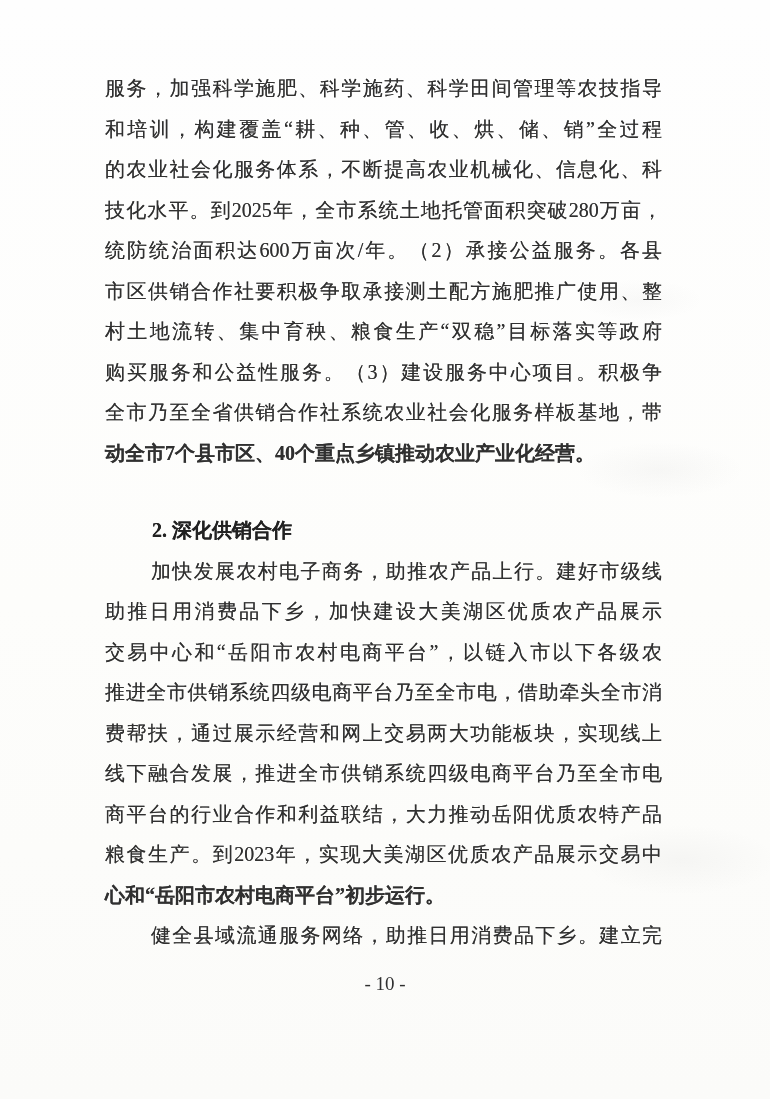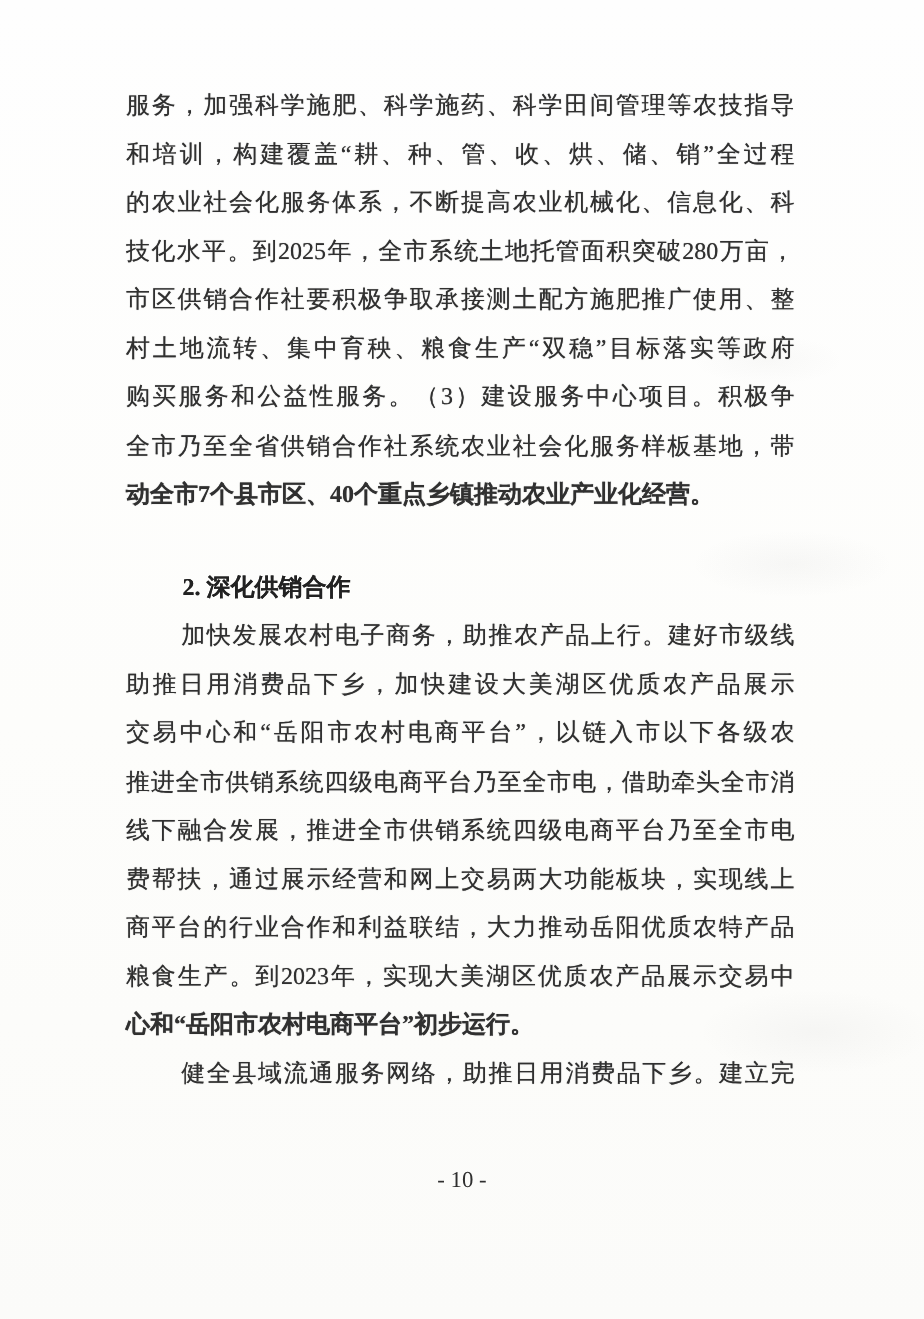--- a/index.html
+++ b/index.html
@@ -78,32 +78,33 @@
 <body>
 
 <div class="page">
   <div class="scan-noise"></div>
 
   <div class="textblock">
     <div class="line">服务，加强科学施肥、科学施药、科学田间管理等农技指导</div>
     <div class="line">和培训，构建覆盖“耕、种、管、收、烘、储、销”全过程</div>
     <div class="line">的农业社会化服务体系，不断提高农业机械化、信息化、科</div>
     <div class="line">技化水平。到2025年，全市系统土地托管面积突破280万亩，</div>
+    <div class="line">统防统治面积达600万亩次/年。（2）承接公益服务。各县</div>
     <div class="line">市区供销合作社要积极争取承接测土配方施肥推广使用、整</div>
     <div class="line">村土地流转、集中育秧、粮食生产“双稳”目标落实等政府</div>
     <div class="line">购买服务和公益性服务。（3）建设服务中心项目。积极争</div>
     <div class="line">全市乃至全省供销合作社系统农业社会化服务样板基地，带</div>
     <div class="line left">动全市7个县市区、40个重点乡镇推动农业产业化经营。</div>
     <div class="line heading">2. 深化供销合作</div>
     <div class="line indent">加快发展农村电子商务，助推农产品上行。建好市级线</div>
     <div class="line">助推日用消费品下乡，加快建设大美湖区优质农产品展示</div>
     <div class="line">交易中心和“岳阳市农村电商平台”，以链入市以下各级农</div>
     <div class="line">推进全市供销系统四级电商平台乃至全市电，借助牵头全市消</div>
+    <div class="line">费帮扶，通过展示经营和网上交易两大功能板块，实现线上</div>
     <div class="line">线下融合发展，推进全市供销系统四级电商平台乃至全市电</div>
-    <div class="line">费帮扶，通过展示经营和网上交易两大功能板块，实现线上</div>
     <div class="line">商平台的行业合作和利益联结，大力推动岳阳优质农特产品</div>
     <div class="line">粮食生产。到2023年，实现大美湖区优质农产品展示交易中</div>
     <div class="line left">心和“岳阳市农村电商平台”初步运行。</div>
     <div class="line indent">健全县域流通服务网络，助推日用消费品下乡。建立完</div>
   </div>
 
   <div class="pagenum">- 10 -</div>
 </div>
 
 </body></html>

